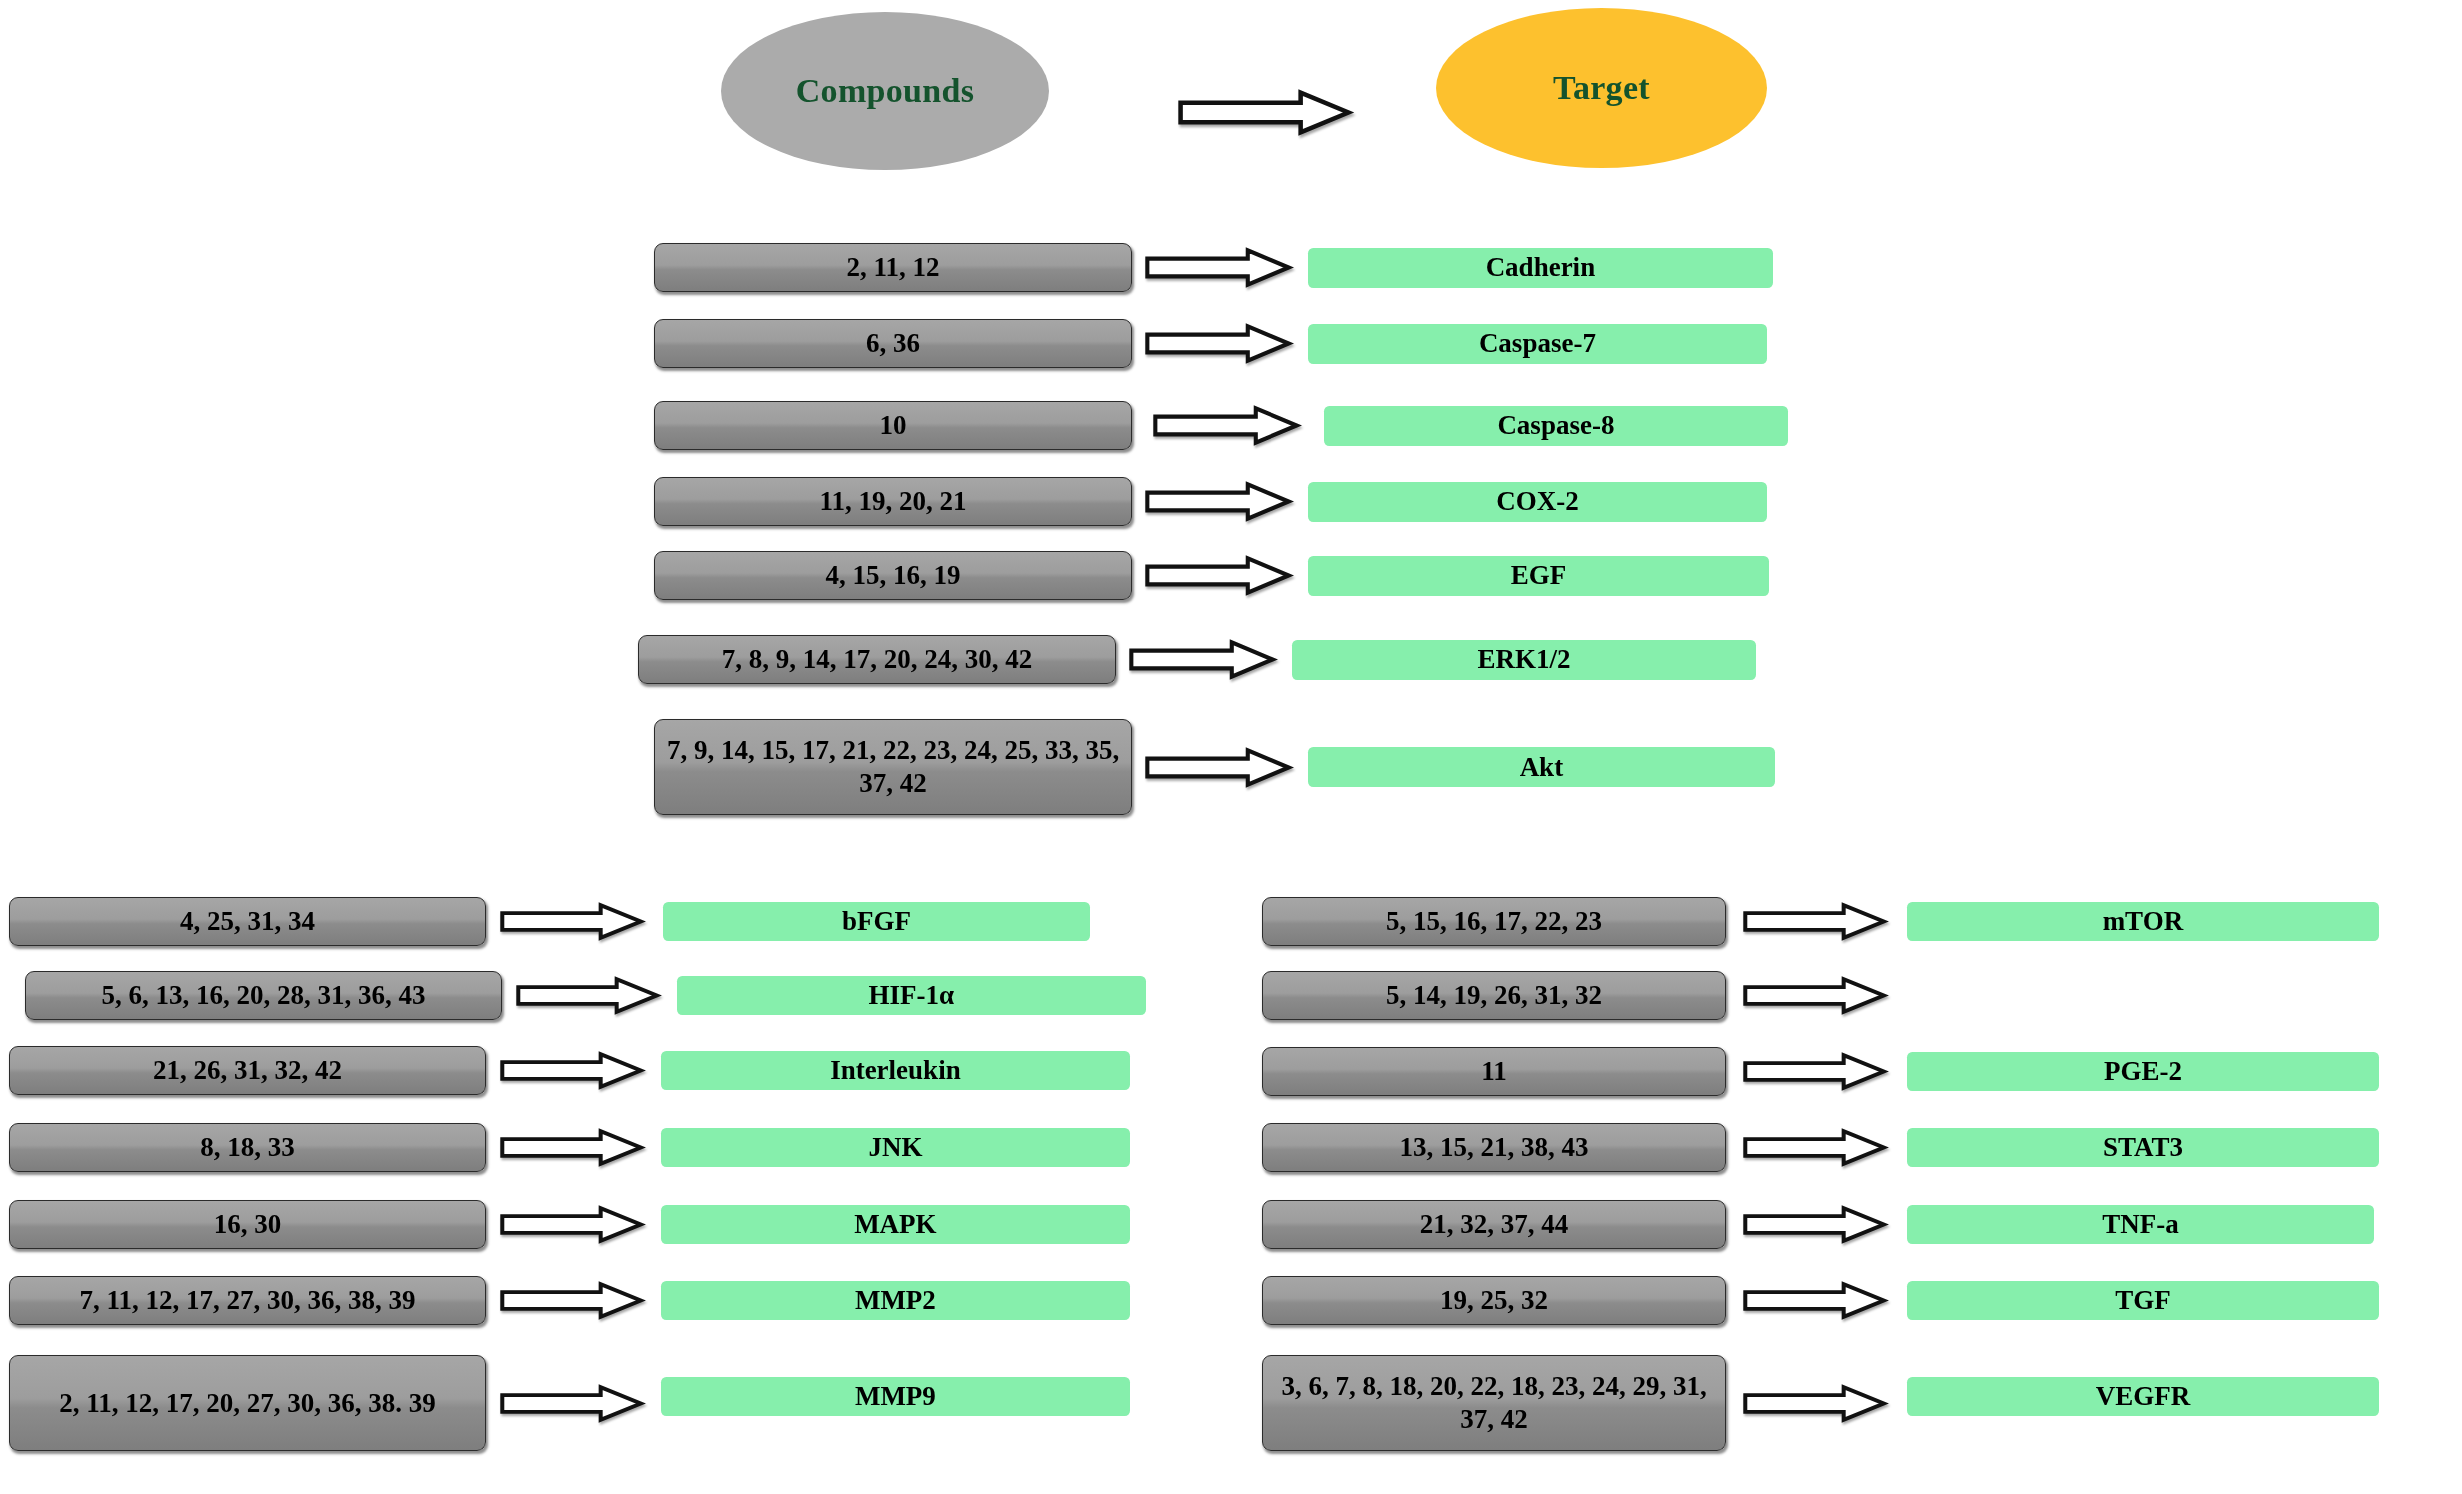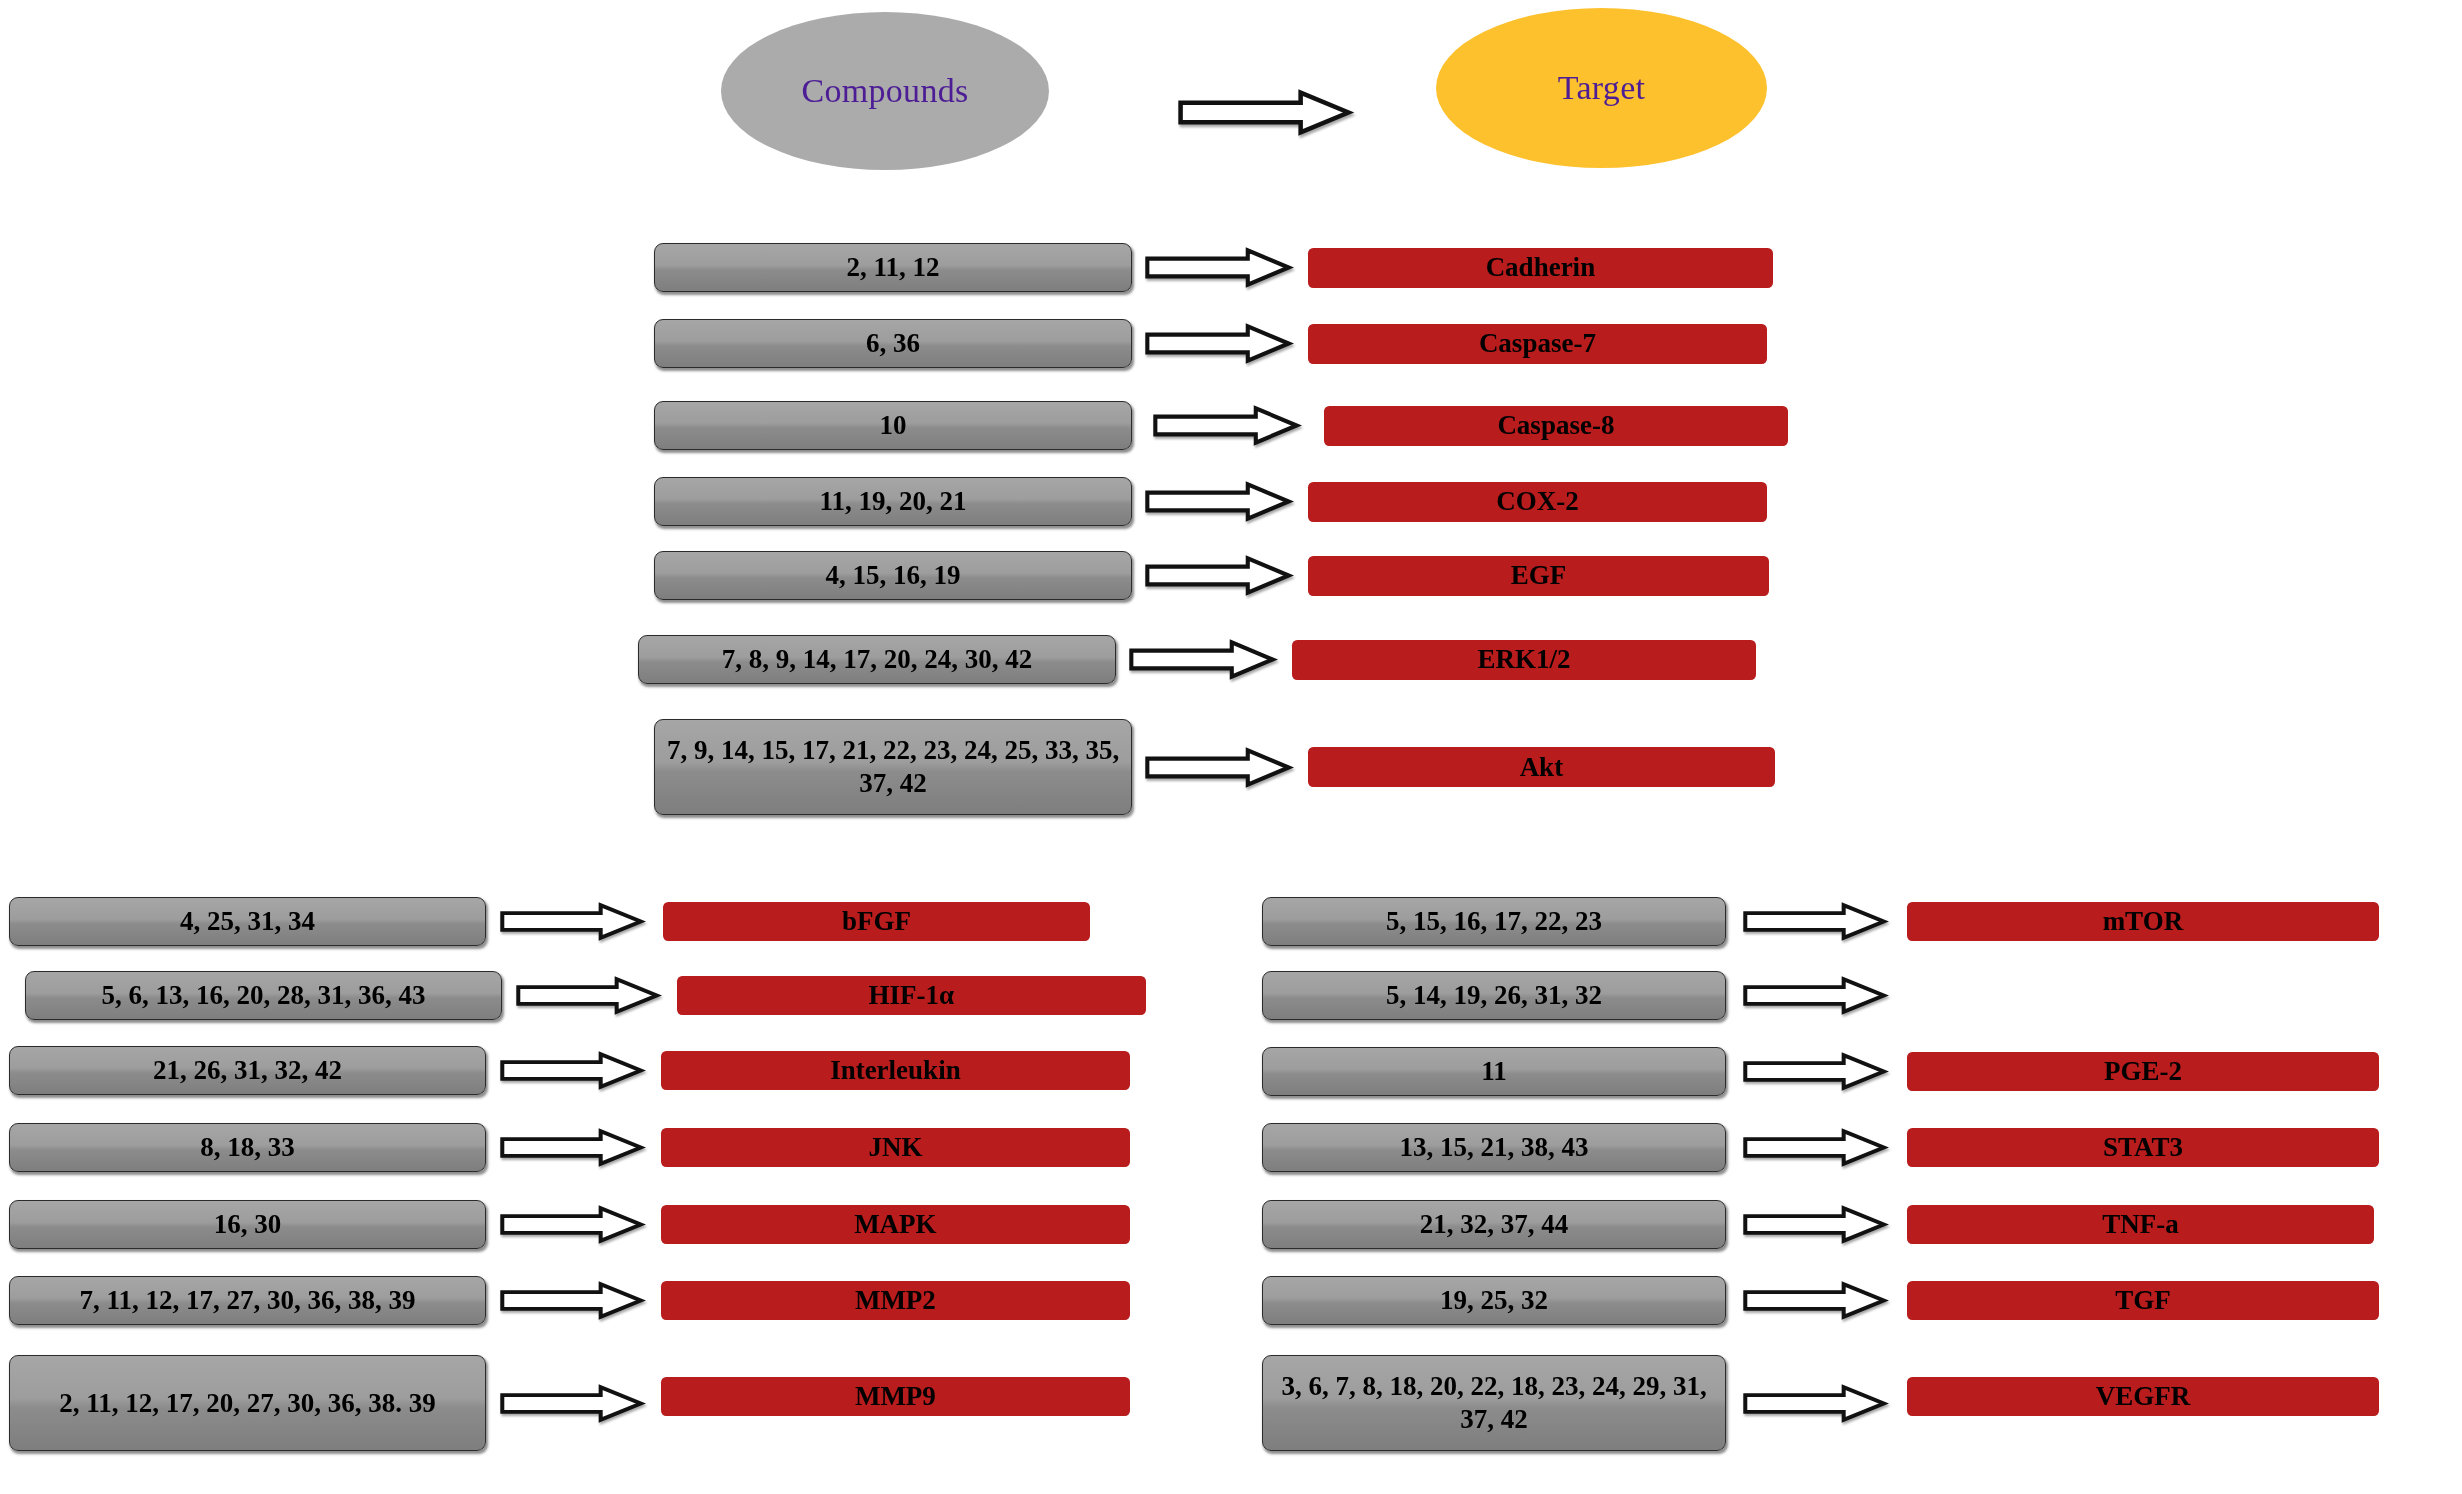--- a/index.html
+++ b/index.html
@@ -15,22 +15,22 @@
     overflow: hidden;
   }
 
   
   .legend-ellipse {
     position: absolute;
     display: flex;
     align-items: center;
     justify-content: center;
     border-radius: 50%;
-    font-weight: normal;
-    color: #4c1d95;
+    font-weight: bold;
+    color: #14532d;
     letter-spacing: 0.3px;
   }
   .legend-ellipse.grey {
     background: #ababab;
   }
   .legend-ellipse.yellow {
     background: #fdc12e;
   }
 
   
@@ -56,21 +56,21 @@
     padding: 1.3px 6.5px;
   }
 
   .target-box {
     box-sizing: border-box;
     display: flex;
     align-items: center;
     justify-content: center;
     text-align: center;
     border-radius: 5.2px;
-    background: #b91c1c;
+    background: #86efac;
     color: #000000;
     font-weight: bold;
     line-height: 1.2;
     padding: 1.3px 5.2px;
   }
 
   
   .arrow-wrap {
     display: flex;
     align-items: center;

